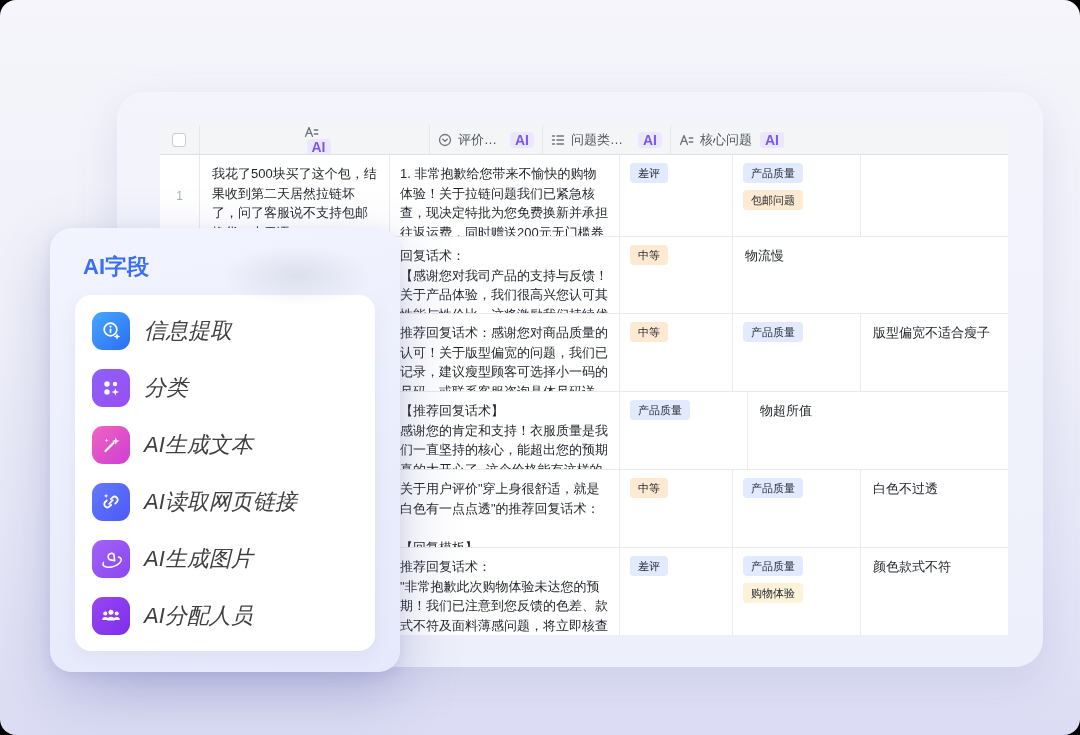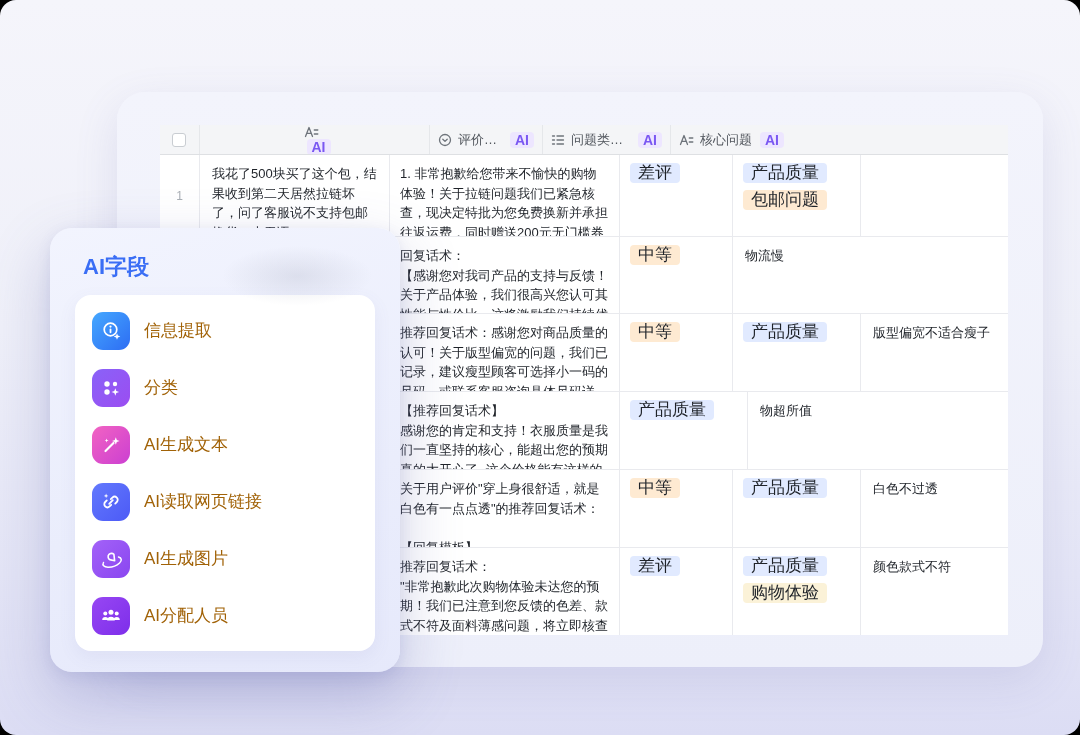--- a/index.html
+++ b/index.html
@@ -20,21 +20,21 @@
   .ai-badge{flex:0 0 auto;margin-left:8px;background:#EDE6FF;color:#7A57F2;font-size:14px;font-weight:700;
       padding:1px 5px;border-radius:4px;line-height:14px;}
   .c0{width:40px;}.c1{width:190px;}.c2{width:230px;flex-direction:column;}.c3{width:113px;}.c4{width:128px;}.c5{width:147px;}
   .trow{display:flex;border-bottom:1px solid #E9EAEE;background:#fff;}
   .td{border-right:1px solid #E9EAEE;overflow:hidden;}
   .rownum{display:flex;align-items:center;justify-content:center;height:100%;
       color:#A9AEB5;font-size:12px;}
   .cell-text{padding:9px 12px;font-size:13px;line-height:19.5px;color:#1F2329;}
   .cell-pre{white-space:pre-wrap;padding:9px 10px;font-size:13px;line-height:19.5px;color:#1F2329;}
   .cell-tags{padding:8px 10px;display:flex;flex-direction:column;align-items:flex-start;gap:7px;}
-  .tag{font-size:17px;line-height:18px;color:#1F2329;padding:1px 8px;border-radius:4px;white-space:nowrap;}
+  .tag{font-size:11px;line-height:18px;color:#1F2329;padding:1px 8px;border-radius:4px;white-space:nowrap;}
   .tag[data-color="blue"]{background:#E1EAFF;}
   .tag[data-color="orange"]{background:#FEEAD2;}
   .tag[data-color="cyan"]{background:#D9F3F4;}
   .tag[data-color="yellow"]{background:#FBF2D8;}
   .checkbox{width:14px;height:14px;border:1.5px solid #C9CDD2;border-radius:3px;background:#fff;margin-left:4px;}
   
   #ai-panel{position:absolute;left:50px;top:228px;width:350px;height:444px;border-radius:22px;
     background:linear-gradient(165deg,#F2F4FE 0%,#EAEDFC 60%,#E6E9FB 100%);
     box-shadow:0 24px 60px rgba(92,96,170,.30),0 4px 14px rgba(92,96,170,.12);}
   #ai-panel::after{content:"";position:absolute;right:28px;top:18px;width:150px;height:60px;border-radius:40px;
@@ -43,21 +43,21 @@
   #ai-panel-card{position:absolute;left:25px;top:67px;width:300px;height:356px;border-radius:16px;background:#fff;
     box-shadow:0 6px 18px rgba(100,104,170,.08);display:flex;flex-direction:column;padding:7px 0;}
   .ai-item{flex:1;display:flex;align-items:center;padding-left:17px;gap:14px;cursor:pointer;}
   .ai-item .tile{width:38px;height:38px;border-radius:11px;display:flex;align-items:center;justify-content:center;flex:0 0 auto;}
   .tile-info{background:linear-gradient(135deg,#45A8FF,#2D6DF3);}
   .tile-classify{background:linear-gradient(135deg,#8A62F8,#9B4DF1);}
   .tile-text{background:linear-gradient(135deg,#F263C2,#CC3FD2);}
   .tile-link{background:linear-gradient(135deg,#6379FD,#4C5AF6);}
   .tile-image{background:linear-gradient(135deg,#A362F8,#8A46F0);}
   .tile-assign{background:linear-gradient(135deg,#9747F3,#7E2EEA);}
-  .ai-item .ai-label{font-size:17px;color:#a16207;}
+  .ai-item .ai-label{font-size:22px;color:#404040;font-style:italic;}
 </style>
 </head>
 <body>
 
 <div id="stage">
 
   <div id="window-card"></div>
 
   <div id="table">
 

